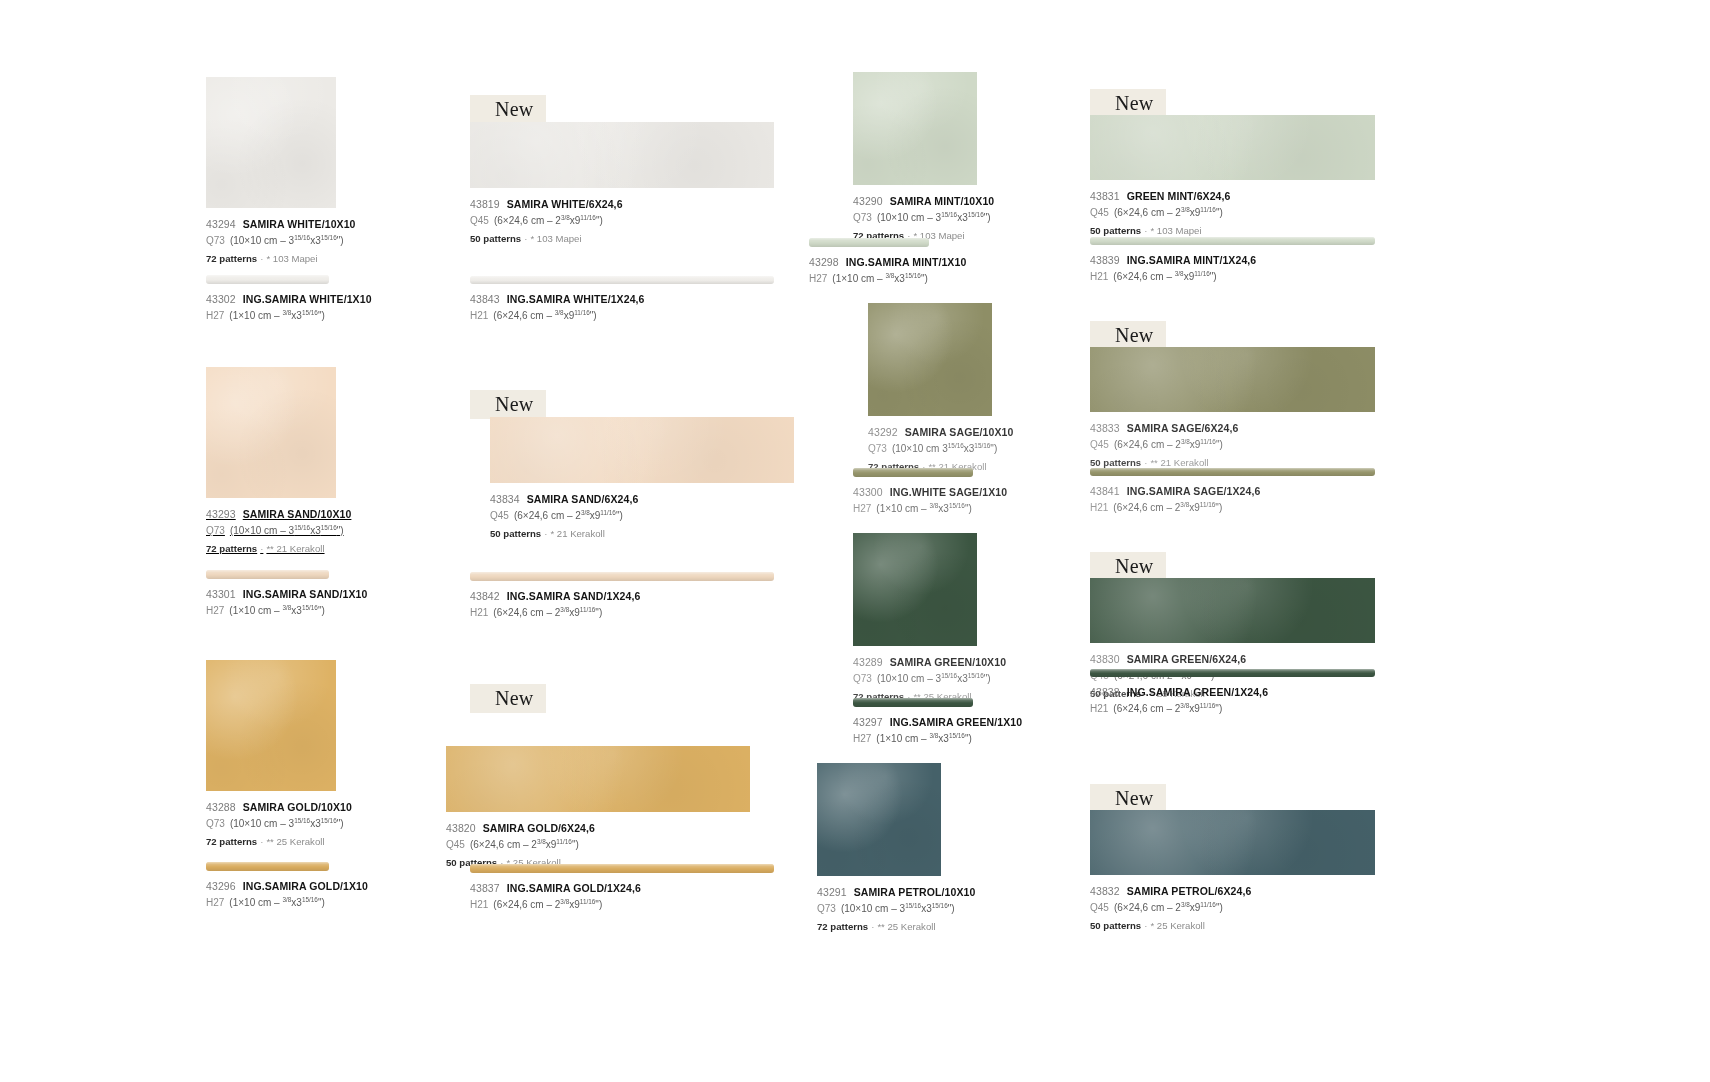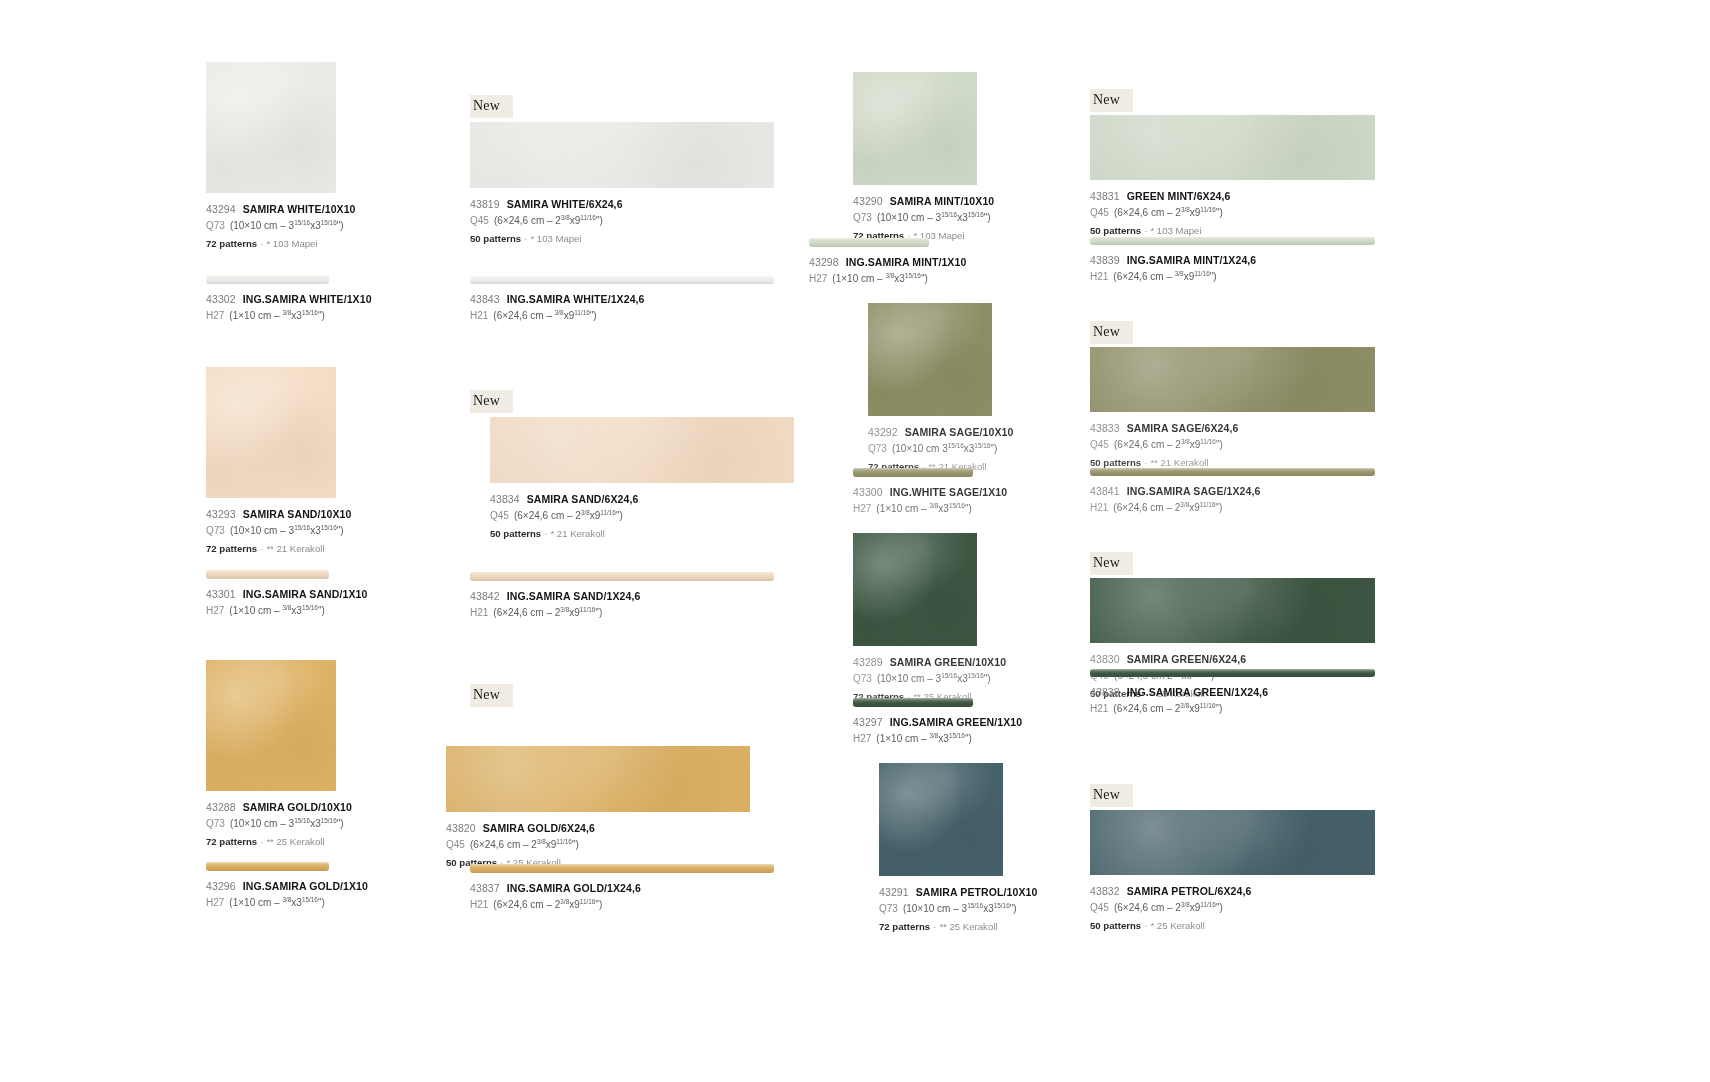--- a/index.html
+++ b/index.html
@@ -91,51 +91,51 @@
   .line3 .glue { color: #8d8d8d; font-weight: 400; }
 
   
   .trim-cap { margin-top: 8px; }
 
   
   .new-badge {
     position: absolute;
     background: #f0ece3;
     font-family: "Liberation Serif", serif;
-    font-size: 14px;
+    font-size: 20px;
     color: #1a1a1a;
-    padding: 4px 13px 5px 3px;
+    padding: 4px 13px 5px 25px;
     line-height: 1;
     letter-spacing: .2px;
     text-align: right;
   }
 
   
   .faded .line1, .faded .line2, .faded .line3 { opacity: .86; }
 </style>
 </head>
 <body>
 
 <div class="page" id="page">
-    <div class="product" style="left: 206px; top: 62px; width: 109px;">
+    <div class="product" style="left: 206px; top: 77px; width: 109px;">
       <div class="swatch" style="width: 130px; height: 131px; background: rgb(236, 234, 230);"></div>
       <div class="caption">
         <div class="line1"><span class="code">43294</span><span class="name">SAMIRA WHITE/10X10</span></div>
         <div class="line2"><span class="fmt">Q73</span>(10×10 cm – 3<sup>15/16</sup>x3<sup>15/16</sup>")</div>
         <div class="line3"><span>72 patterns</span><span class="sep">·</span><span class="glue">* 103 Mapei</span></div>
       </div>
     </div>
     <div class="product" style="left: 206px; top: 275px; width: 123px;">
       <div class="trim" style="width: 123px; height: 9px; background: rgb(238, 236, 232);"></div>
       <div class="caption trim-cap">
         <div class="line1"><span class="code">43302</span><span class="name">ING.SAMIRA WHITE/1X10</span></div>
         <div class="line2"><span class="fmt">H27</span>(1×10 cm – <sup>3/8</sup>x3<sup>15/16</sup>")</div>
       </div>
     </div>
-    <div class="product" style="left: 206px; top: 367px; width: 137px;">
+    <div class="product" style="left: 206px; top: 367px; width: 137px; text-decoration: underline;">
       <div class="swatch" style="width: 130px; height: 131px; background: rgb(244, 220, 196);"></div>
       <div class="caption">
         <div class="line1"><span class="code">43293</span><span class="name">SAMIRA SAND/10X10</span></div>
         <div class="line2"><span class="fmt">Q73</span>(10×10 cm – 3<sup>15/16</sup>x3<sup>15/16</sup>")</div>
         <div class="line3"><span>72 patterns</span><span class="sep">·</span><span class="glue">** 21 Kerakoll</span></div>
       </div>
     </div>
     <div class="product" style="left: 206px; top: 570px; width: 123px;">
       <div class="trim" style="width: 123px; height: 9px; background: rgb(237, 214, 189);"></div>
       <div class="caption trim-cap">
@@ -244,21 +244,21 @@
         <div class="line3"><span>72 patterns</span><span class="sep">·</span><span class="glue">** 25 Kerakoll</span></div>
       </div>
     </div>
     <div class="product" style="left: 853px; top: 698px; width: 120px;">
       <div class="trim" style="width: 120px; height: 9px; background: rgb(60, 86, 66);"></div>
       <div class="caption trim-cap">
         <div class="line1"><span class="code">43297</span><span class="name">ING.SAMIRA GREEN/1X10</span></div>
         <div class="line2"><span class="fmt">H27</span>(1×10 cm – <sup>3/8</sup>x3<sup>15/16</sup>")</div>
       </div>
     </div>
-    <div class="product" style="left: 879px; top: 763px; width: 111px;">
+    <div class="product" style="left: 817px; top: 763px; width: 111px;">
       <div class="swatch" style="width: 124px; height: 113px; background: rgb(69, 97, 105);"></div>
       <div class="caption">
         <div class="line1"><span class="code">43291</span><span class="name">SAMIRA PETROL/10X10</span></div>
         <div class="line2"><span class="fmt">Q73</span>(10×10 cm – 3<sup>15/16</sup>x3<sup>15/16</sup>")</div>
         <div class="line3"><span>72 patterns</span><span class="sep">·</span><span class="glue">** 25 Kerakoll</span></div>
       </div>
     </div>
     <div class="new-badge" style="left: 1090px; top: 89px;">New</div>
     <div class="product" style="left: 1090px; top: 115px; width: 285px;">
       <div class="swatch" style="width: 285px; height: 65px; background: rgb(207, 217, 199);"></div>

